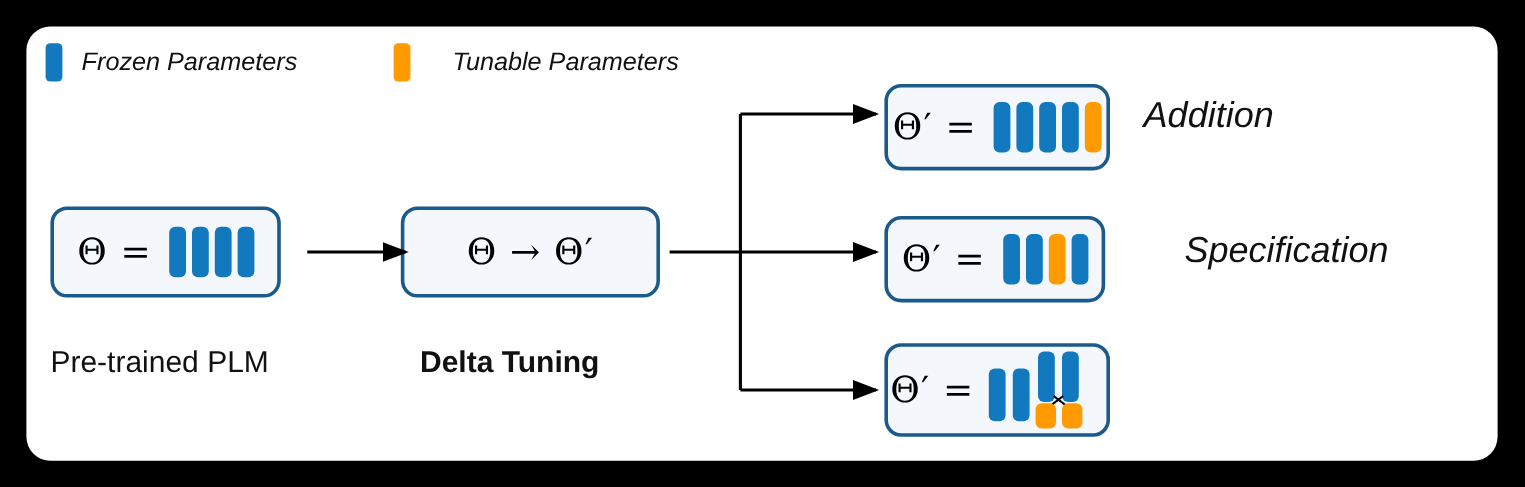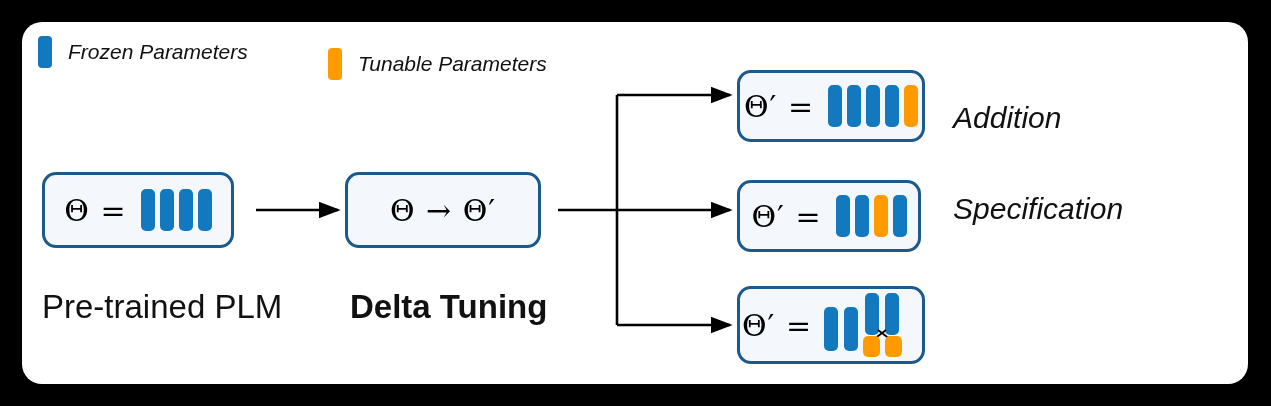--- a/index.html
+++ b/index.html
@@ -45,21 +45,21 @@
     flex: 0 0 auto;
   }
   .legend-label {
     font-style: italic;
     font-size: 21px;
     color: #111111;
     margin-left: 16px;
     white-space: nowrap;
   }
   #legend-frozen  { left: 38px; top: 36px; }
-  #legend-tunable { left: 328px; top: 48px; }
+  #legend-tunable { left: 328px; top: 36px; gap: 19px; }
 
   
   .theta-box {
     position: absolute;
     box-sizing: border-box;
     background: #f4f8fc;
     border: 3px solid #1b5a8a;
     border-radius: 14px;
     display: flex;
     align-items: center;
@@ -81,45 +81,45 @@
   .bar {
     width: 14px;
     height: 42px;
     border-radius: 5px;
   }
   .c-blue   { background: #1279be; }
   .c-orange { background: #ff9a00; }
 
   
   #box-plm        { left: 42px;  top: 172px; width: 192px; height: 76px; }
-  #box-delta      { left: 345px; top: 172px; width: 196px; height: 76px; }
+  #box-delta      { left: 334px; top: 172px; width: 216px; height: 76px; }
   #box-addition   { left: 737px; top: 70px;  width: 188px; height: 72px; }
   #box-spec       { left: 737px; top: 180px; width: 184px; height: 72px; }
   #box-reparam    { left: 737px; top: 286px; width: 188px; height: 78px; }
 
   
   .caption {
     position: absolute;
-    font-size: 33px;
+    font-size: 25px;
     color: #111111;
     white-space: nowrap;
   }
   #caption-plm   { left: 42px;  top: 288px; }
   #caption-delta { left: 350px; top: 288px; font-weight: bold; }
 
   
   .method-label {
     position: absolute;
     font-style: italic;
     font-size: 30px;
     color: #111111;
     white-space: nowrap;
   }
-  #label-addition { left: 953px; top: 101px; }
-  #label-spec     { left: 953px; top: 192px; text-align: right; }
+  #label-addition { left: 953px; top: 80px; }
+  #label-spec     { left: 987px; top: 192px; text-align: right; }
   #label-reparam  { left: 953px; top: 300px; }
 
   
   #arrows {
     position: absolute;
     left: 0; top: 0;
     width: 1271px;
     height: 406px;
     pointer-events: none;
   }

